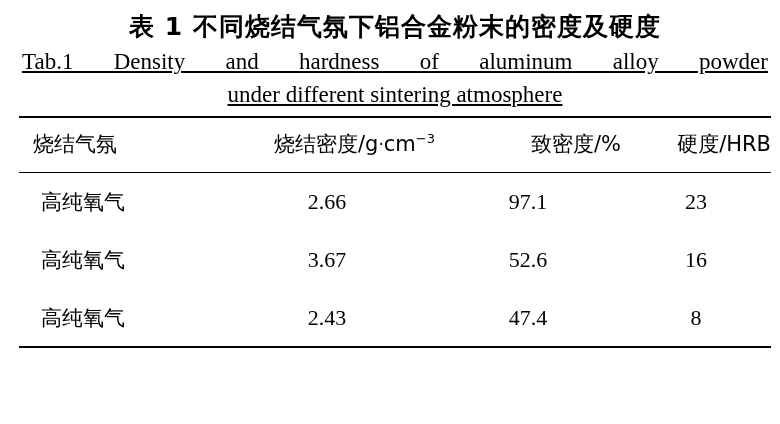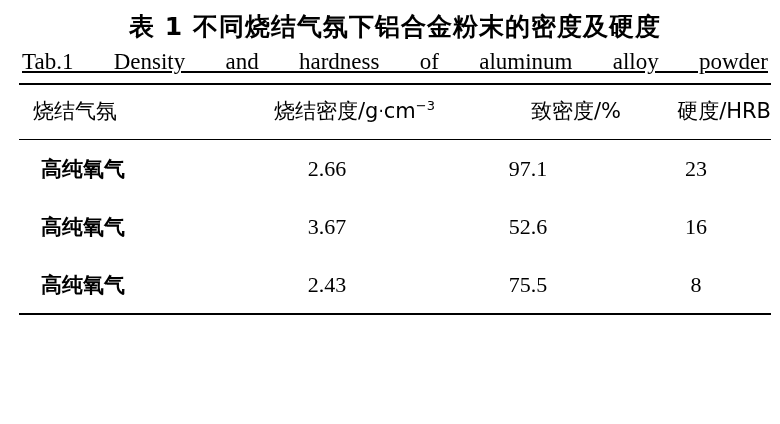--- a/index.html
+++ b/index.html
@@ -70,21 +70,20 @@
   tbody td {
     font-family: "DejaVu Sans", "Liberation Sans", sans-serif;
     font-size: 21px;
     text-align: center;
     padding: 15px 0 15px 0;
     white-space: nowrap;
   }
   tbody td.col-atm {
     text-align: left;
     padding-left: 22px;
-    font-weight: bold;
   }
   tbody tr:last-child td {
     padding-bottom: 14px;
   }
   .value {
     font-family: "Liberation Serif", "DejaVu Serif", serif;
     font-size: 22px;
   }
   .bottom-rule {
     width: 752px;
@@ -107,20 +106,21 @@
   .col-w4 { width: 150px; }
 </style>
 </head>
 <body>
 
 <div class="page">
 
   <div class="caption">
     <div class="caption-cn">表 1  不同烧结气氛下铝合金粉末的密度及硬度</div>
     <div class="caption-en">Tab.1  Density  and  hardness  of  aluminum  alloy  powder</div>
+    <div class="caption-en caption-en-line2">under  different  sintering  atmosphere</div>
   </div>
 
   <table>
     <colgroup>
       <col class="col-w1">
       <col class="col-w2">
       <col class="col-w3">
       <col class="col-w4">
     </colgroup>
     <thead>
@@ -140,20 +140,20 @@
       </tr>
       <tr>
         <td class="col-atm">高纯氧气</td>
         <td class="value">3.67</td>
         <td class="value">52.6</td>
         <td class="value">16</td>
       </tr>
       <tr>
         <td class="col-atm">高纯氧气</td>
         <td class="value">2.43</td>
-        <td class="value">75.5</td>
+        <td class="value">47.4</td>
         <td class="value">8</td>
       </tr>
     </tbody>
   </table>
   <div class="bottom-rule"></div>
 
 </div>
 
 </body></html>

